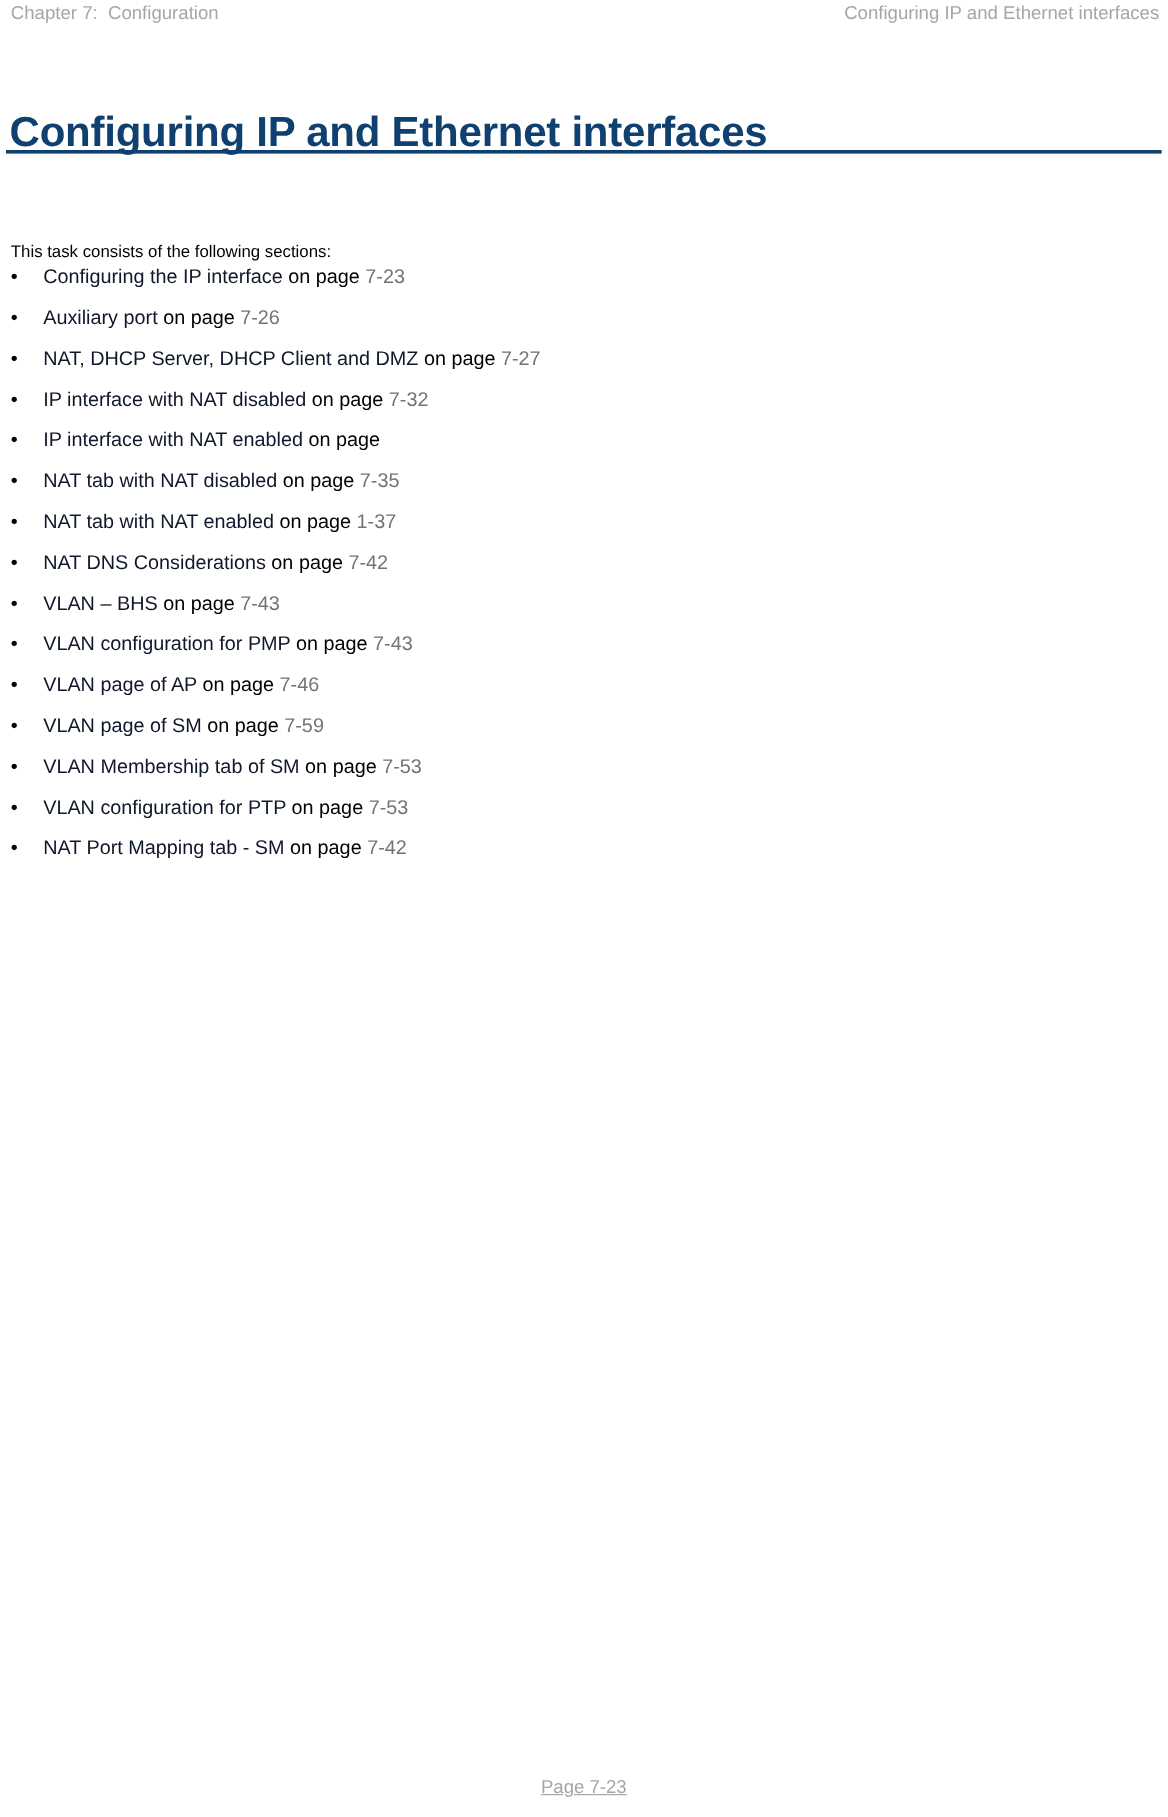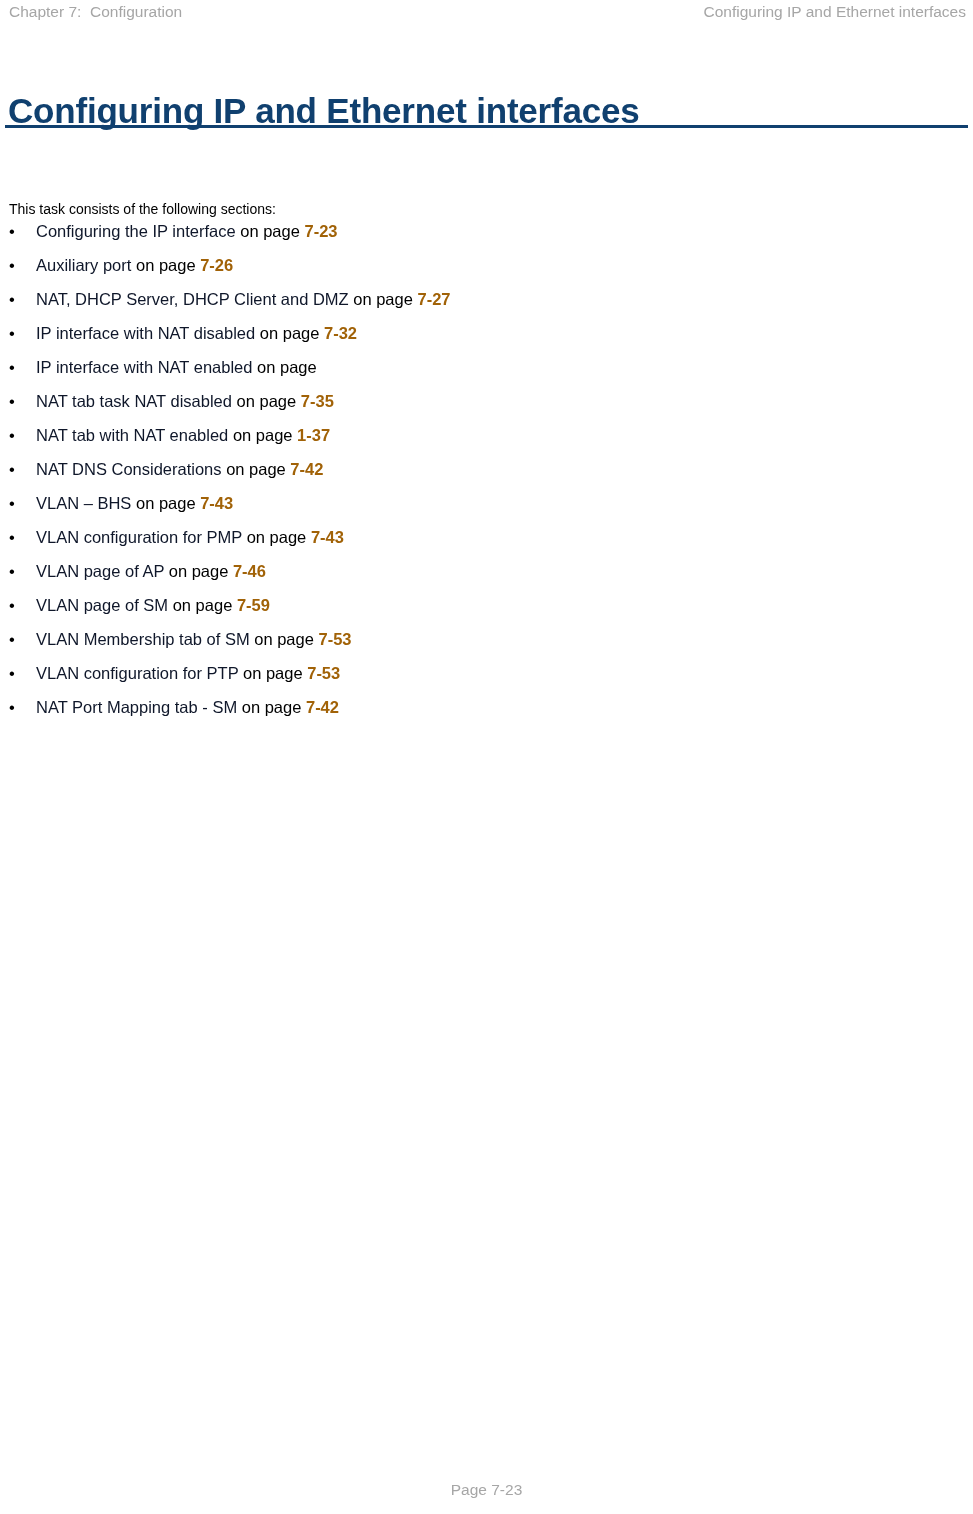--- a/index.html
+++ b/index.html
@@ -99,34 +99,34 @@
     color: #000000;
   }
   .xref-link {
     color: #0f172a;
   }
   .xref-mid {
     color: #000000;
     text-align: center;
   }
   .xref-page {
-    color: #a16207;
-    font-weight: bold;
+    color: #737373;
   }
 
   
   .page-footer {
     position: absolute;
     bottom: 14px;
     left: 0;
     width: 973px;
     text-align: center;
     font-size: 15.5px;
     line-height: 20px;
     color: #a6a6a6;
+    text-decoration: underline;
   }
 </style>
 </head>
 <body>
 
 <div class="running-head">
   <div class="rh-left">Chapter 7:  Configuration</div>
   <div class="rh-right">Configuring IP and Ethernet interfaces</div>
 </div>
 
@@ -134,21 +134,21 @@
 <div class="title-rule"></div>
 
 <p class="intro">This task consists of the following sections:</p>
 
 <ul class="section-list" id="section-list">
     <li><span class="bullet">•</span><span class="xref-link">Configuring the IP interface</span><span class="xref-mid"> on page </span><span class="xref-page">7-23</span></li>
     <li><span class="bullet">•</span><span class="xref-link">Auxiliary port</span><span class="xref-mid"> on page </span><span class="xref-page">7-26</span></li>
     <li><span class="bullet">•</span><span class="xref-link">NAT, DHCP Server, DHCP Client and DMZ</span><span class="xref-mid"> on page </span><span class="xref-page">7-27</span></li>
     <li><span class="bullet">•</span><span class="xref-link">IP interface with NAT disabled</span><span class="xref-mid"> on page </span><span class="xref-page">7-32</span></li>
     <li><span class="bullet">•</span><span class="xref-link">IP interface with NAT enabled</span><span class="xref-mid"> on page</span></li>
-    <li><span class="bullet">•</span><span class="xref-link">NAT tab task NAT disabled</span><span class="xref-mid"> on page </span><span class="xref-page">7-35</span></li>
+    <li><span class="bullet">•</span><span class="xref-link">NAT tab with NAT disabled</span><span class="xref-mid"> on page </span><span class="xref-page">7-35</span></li>
     <li><span class="bullet">•</span><span class="xref-link">NAT tab with NAT enabled</span><span class="xref-mid"> on page </span><span class="xref-page">1-37</span></li>
     <li><span class="bullet">•</span><span class="xref-link">NAT DNS Considerations</span><span class="xref-mid"> on page </span><span class="xref-page">7-42</span></li>
     <li><span class="bullet">•</span><span class="xref-link">VLAN – BHS</span><span class="xref-mid"> on page </span><span class="xref-page">7-43</span></li>
     <li><span class="bullet">•</span><span class="xref-link">VLAN configuration for PMP</span><span class="xref-mid"> on page </span><span class="xref-page">7-43</span></li>
     <li><span class="bullet">•</span><span class="xref-link">VLAN page of AP</span><span class="xref-mid"> on page </span><span class="xref-page">7-46</span></li>
     <li><span class="bullet">•</span><span class="xref-link">VLAN page of SM</span><span class="xref-mid"> on page </span><span class="xref-page">7-59</span></li>
     <li><span class="bullet">•</span><span class="xref-link">VLAN Membership tab of SM</span><span class="xref-mid"> on page </span><span class="xref-page">7-53</span></li>
     <li><span class="bullet">•</span><span class="xref-link">VLAN configuration for PTP</span><span class="xref-mid"> on page </span><span class="xref-page">7-53</span></li>
     <li><span class="bullet">•</span><span class="xref-link">NAT Port Mapping tab - SM</span><span class="xref-mid"> on page </span><span class="xref-page">7-42</span></li>
   </ul>

